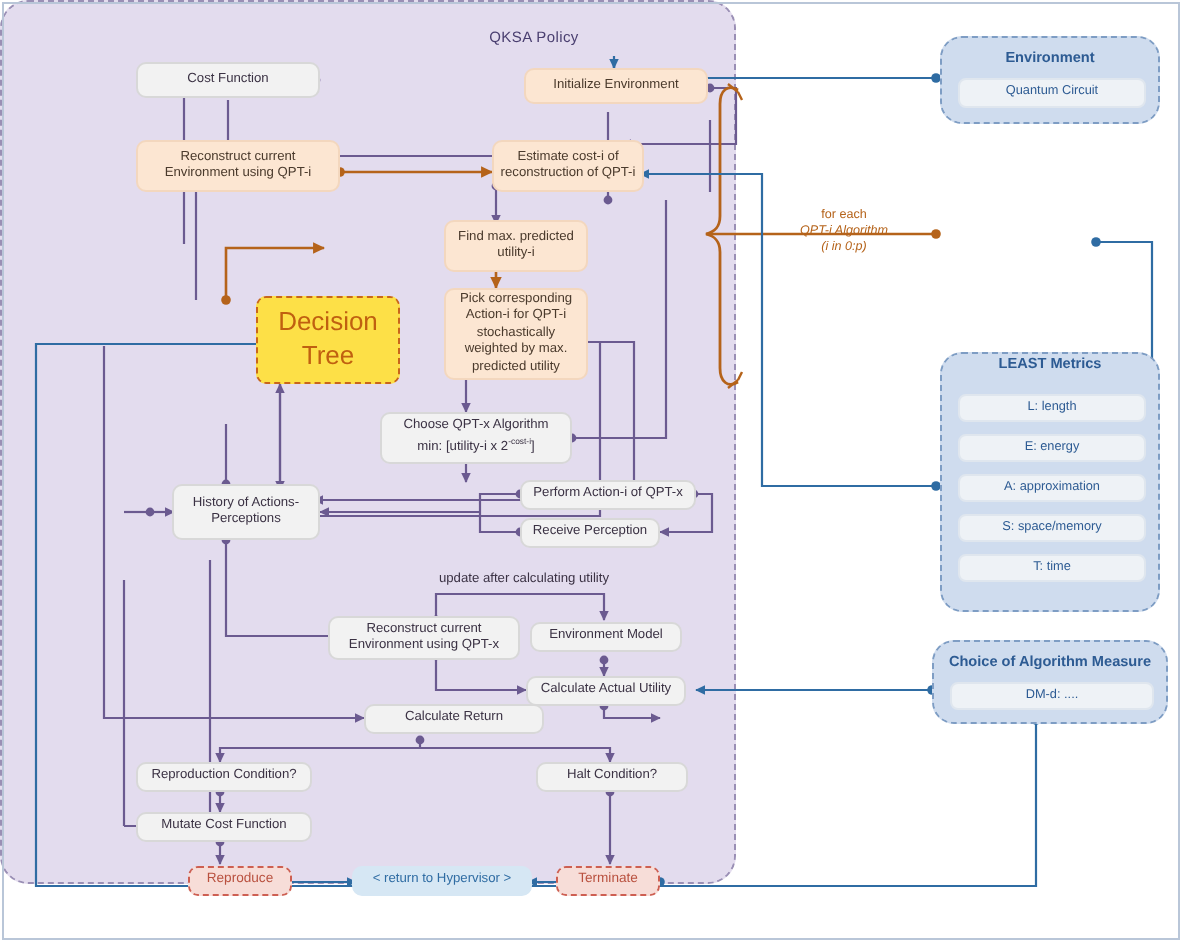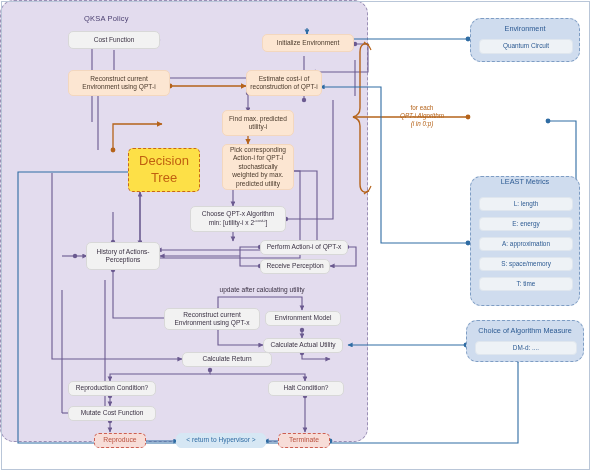--- a/index.html
+++ b/index.html
@@ -5,31 +5,31 @@
   html,body{margin:0;padding:0;background:#ffffff;}
   body{font-family:"Liberation Sans", sans-serif;}
   #canvas{position:relative;width:592px;height:472px;overflow:hidden;background:#ffffff;}
   svg#wires{position:absolute;left:0;top:0;width:592px;height:472px;}
   
   #policy-panel{
     left:84px;top:12px;width:366px;height:440px;
     background:#e3dcee;border:1px dashed #9a8fb5;border-radius:14px;
   }
   #policy-title{
-    position:absolute;left:84px;top:14px;width:366px;text-align:left;
+    position:absolute;left:84px;top:14px;width:366px;text-align:center;
     font-size:7.5px;color:#4a3f70;letter-spacing:.2px;
   }
   
   .grp{
     position:absolute;box-sizing:border-box;
     background:#cfdcee;border:1px dashed #7e9dc4;border-radius:11px;
   }
   .grp-title{
     position:absolute;left:0;width:100%;text-align:center;
-    font-size:7.3px;color:#2d5b93;
+    font-size:7.3px;color:#2d5b93;font-weight:bold;
   }
   .node{
     position:absolute;box-sizing:border-box;display:flex;
     align-items:center;justify-content:center;text-align:center;
     border-radius:5px;line-height:1.28;padding:1px 2px;
   }
   .gray{background:#f2f2f2;border:1px solid #d8d8d8;color:#3b3244;font-size:6.6px;}
   .peach{background:#fce6d2;border:1px solid #f3d7be;color:#4a3a2c;font-size:6.6px;}
   .peach-d{background:#fde047;border:1px dashed #c8661b;color:#c06010;font-size:13px;margin-left:40px;}
   .pink-d{background:#f7ddd8;border:1px dashed #cd5f52;color:#b9513f;font-size:6.8px;}

